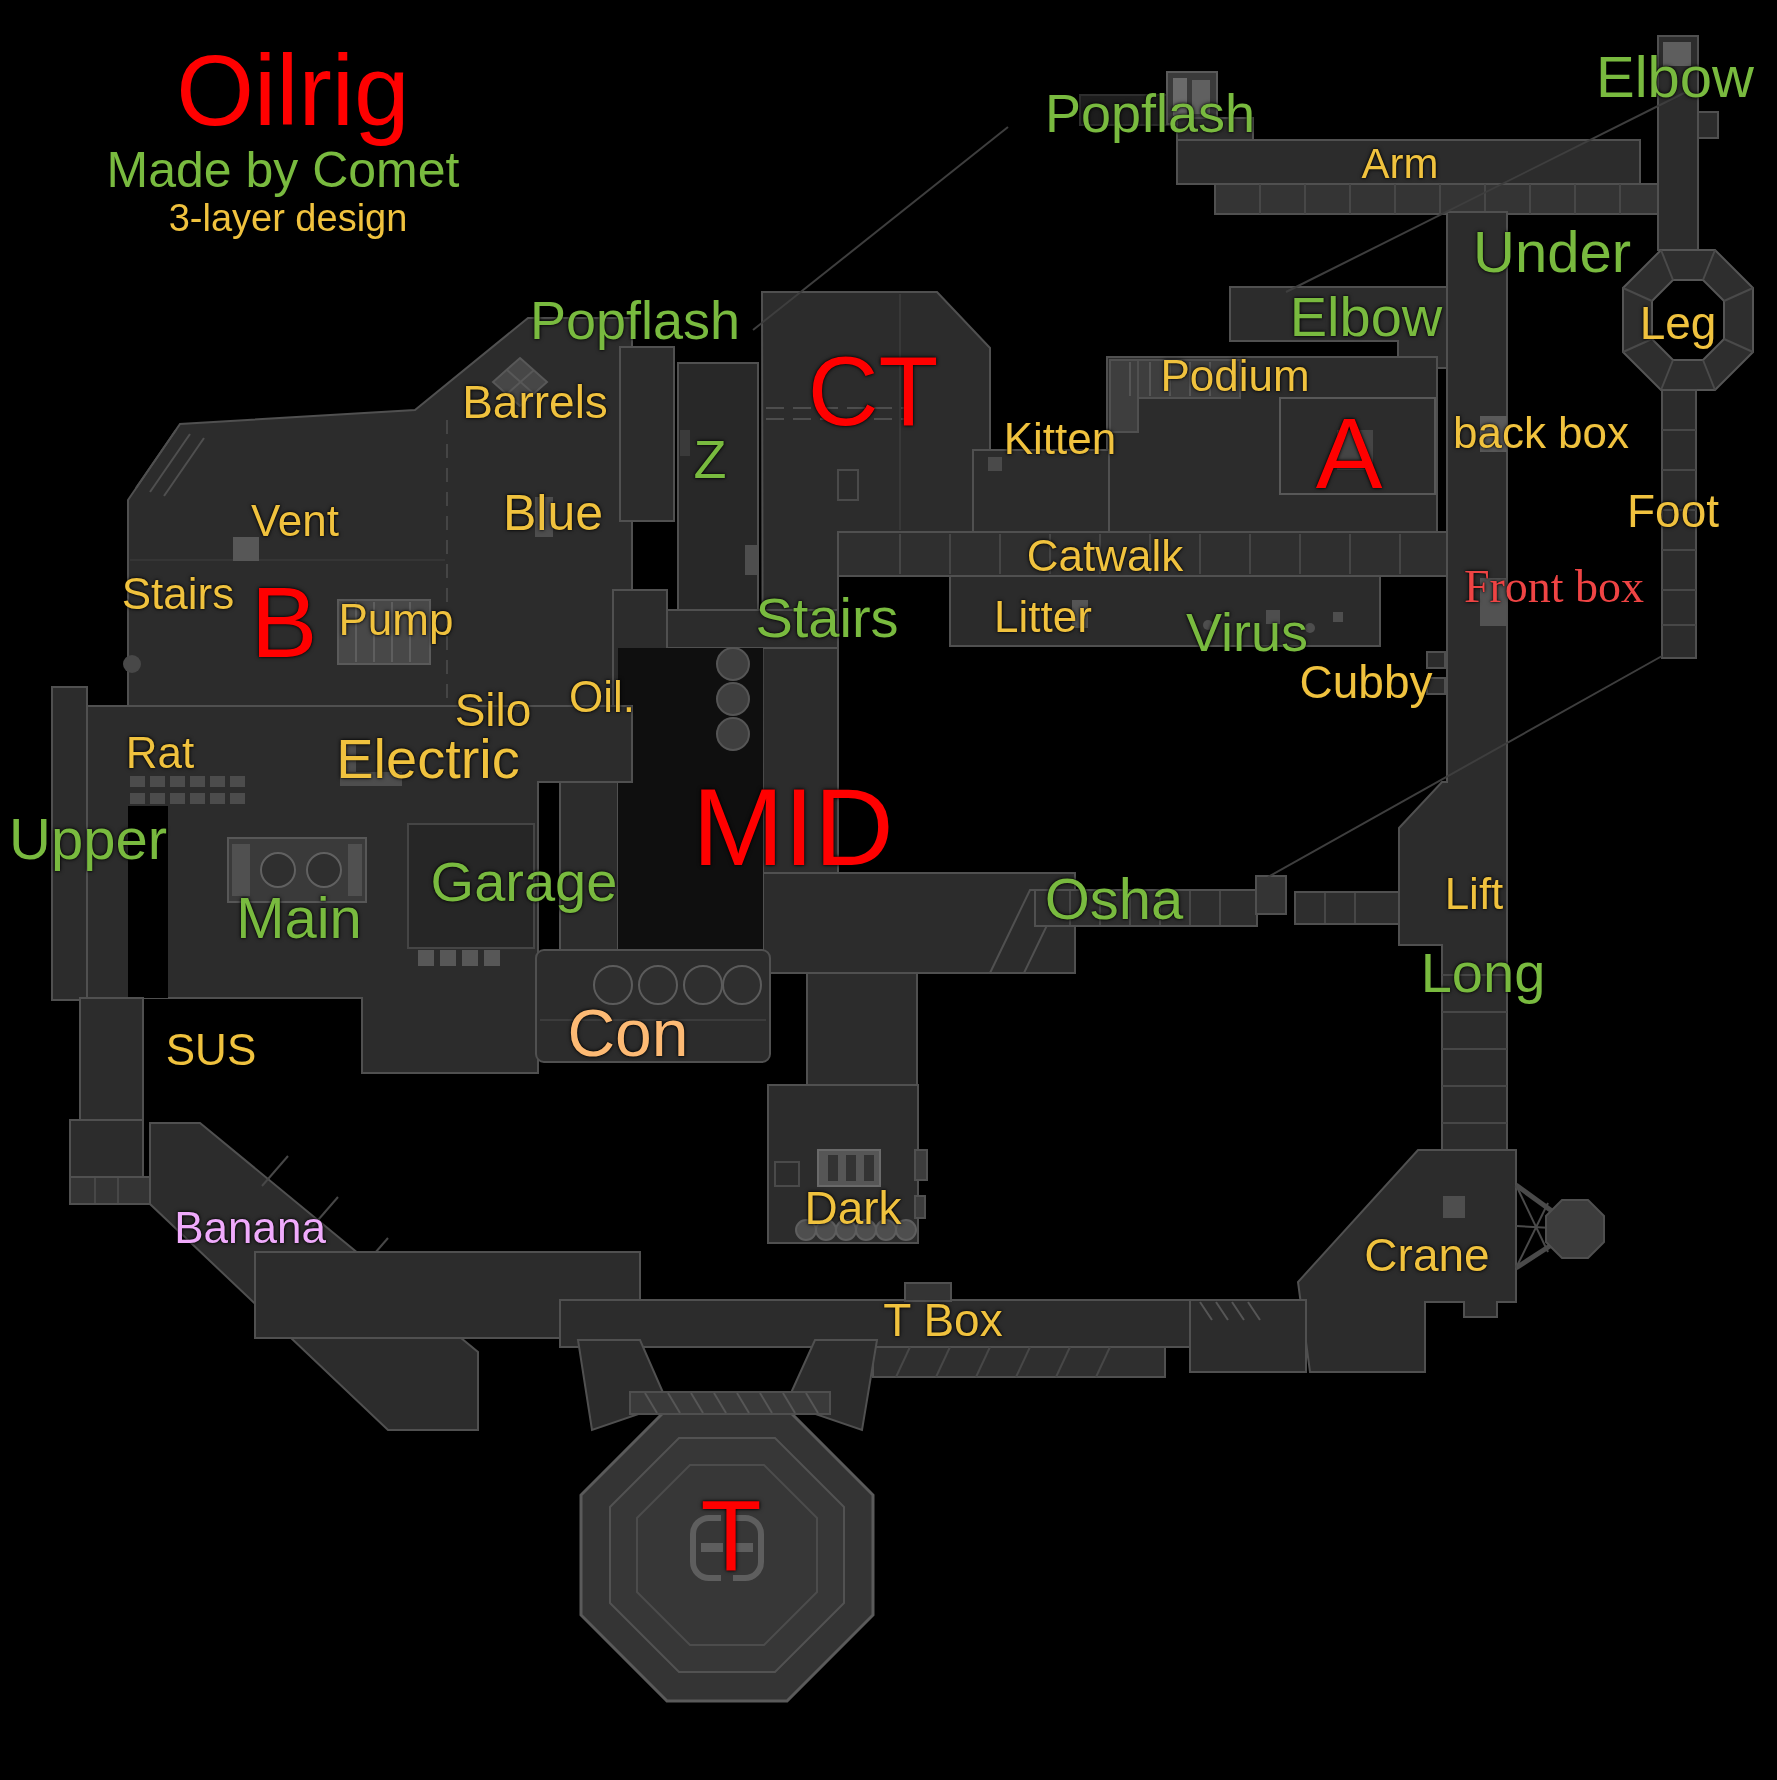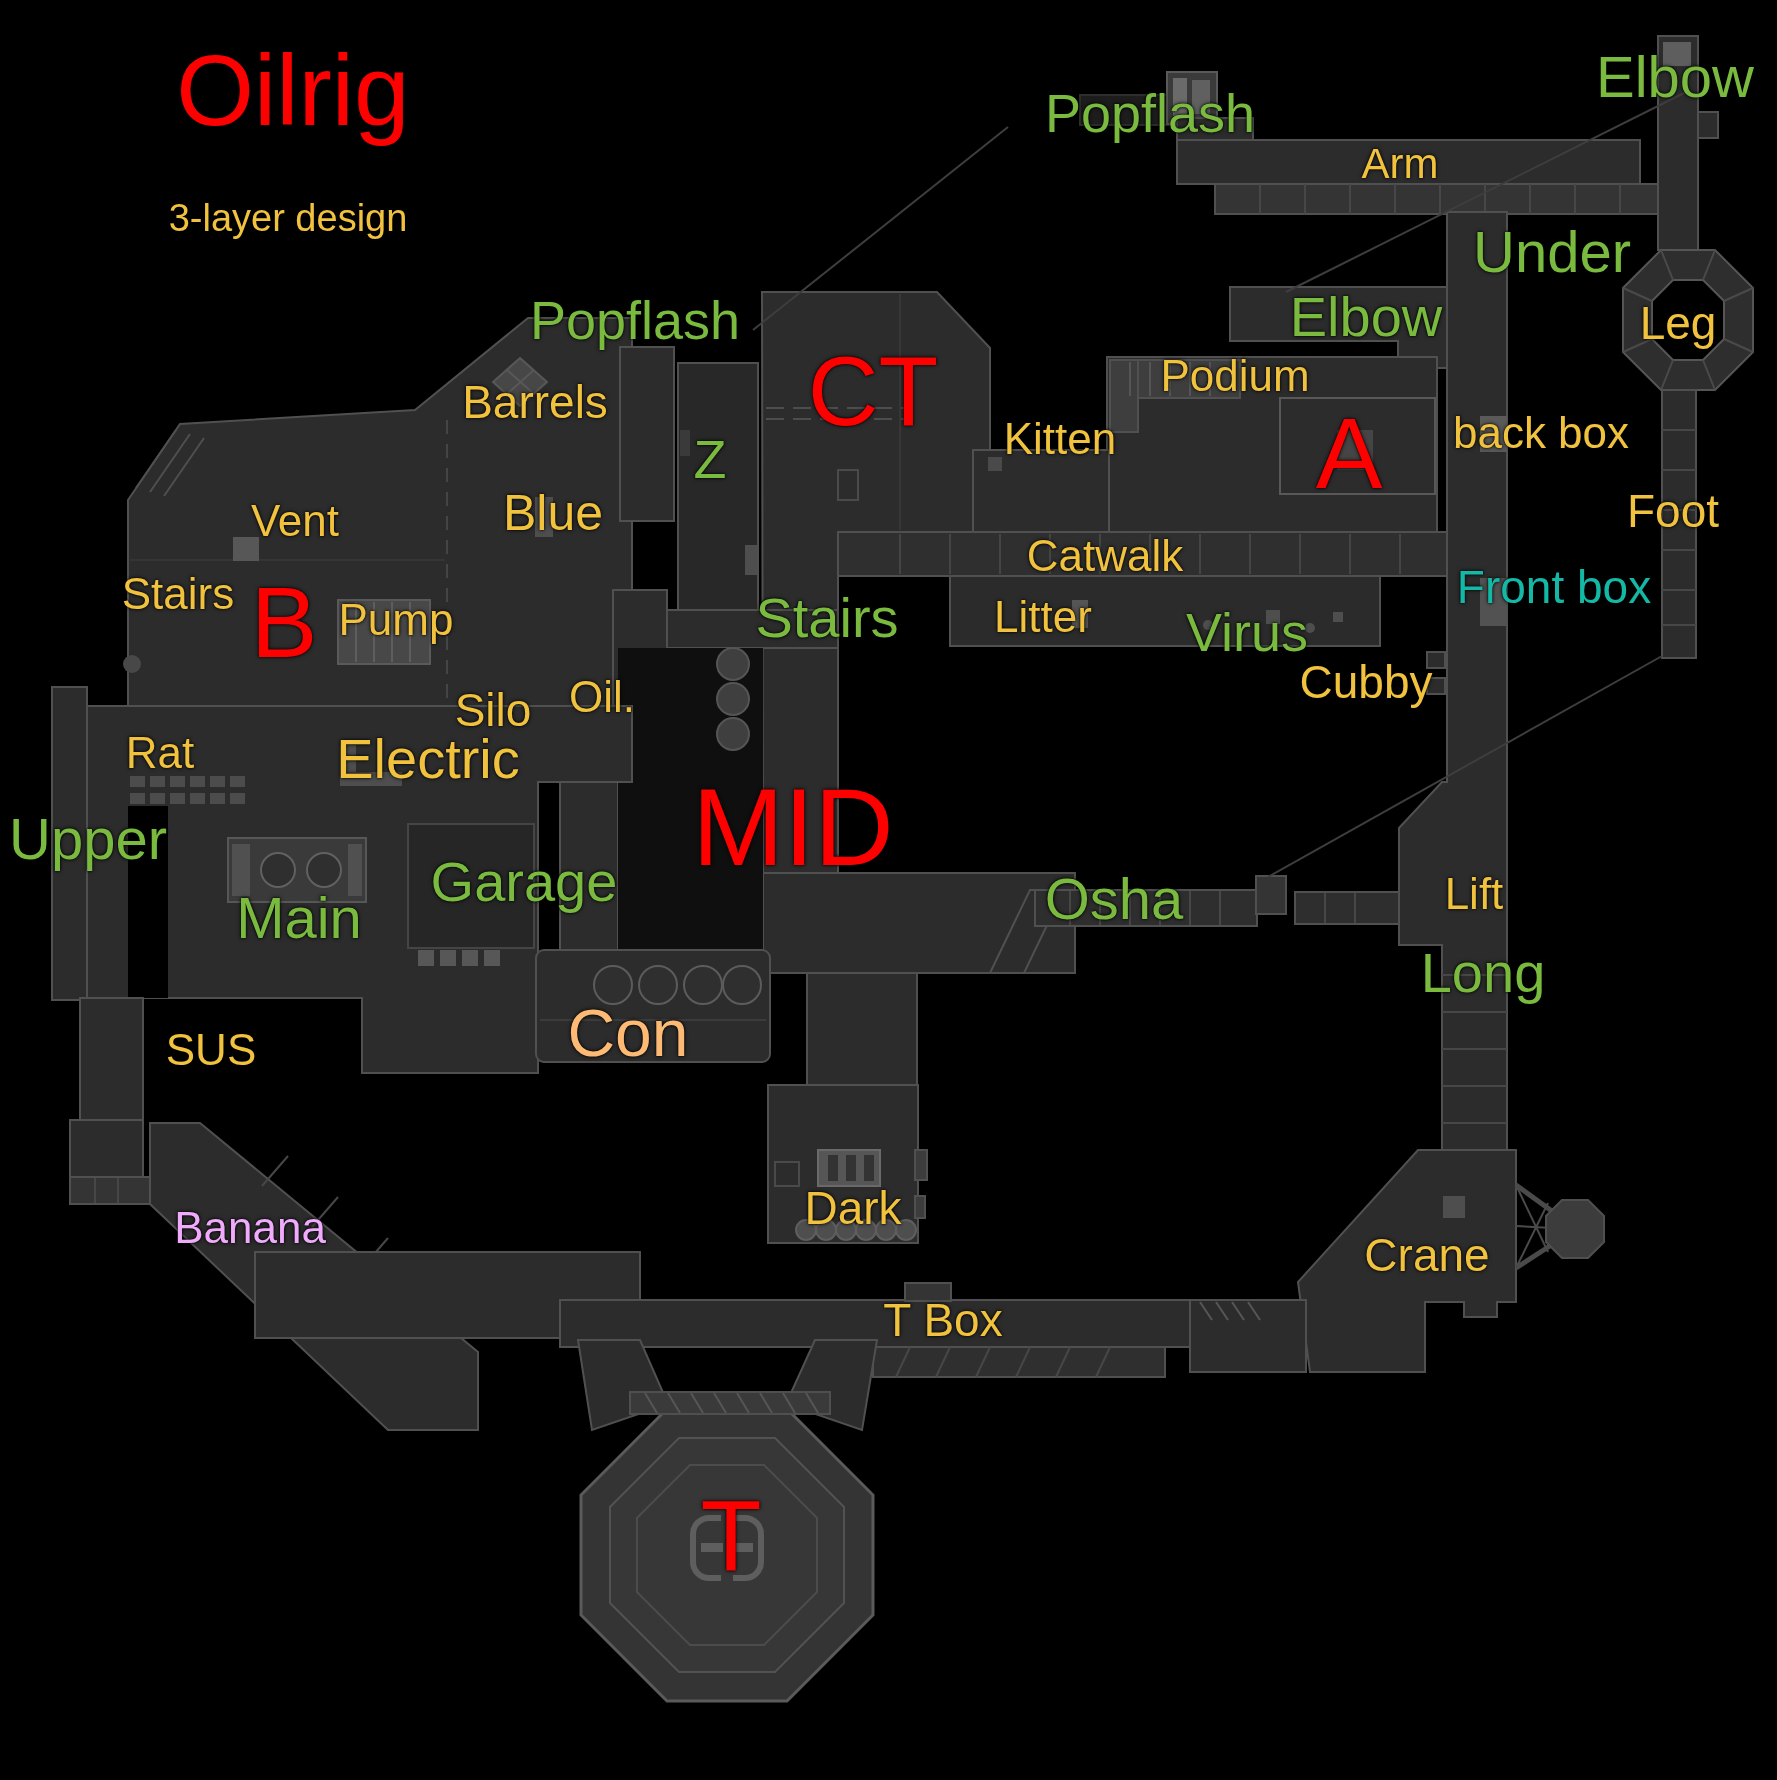--- a/index.html
+++ b/index.html
@@ -346,20 +346,21 @@
 
     <g id="pointer-lines">
         <line x1="1008" y1="127" x2="753" y2="330" stroke="#3E3E3E" stroke-width="2"></line>
         <line x1="1686" y1="92" x2="1286" y2="292" stroke="#3E3E3E" stroke-width="2"></line>
         <line x1="1662" y1="656" x2="1268" y2="877" stroke="#3E3E3E" stroke-width="2"></line>
       </g>
   </svg>
 
   <div id="labels">
       <span class="callout" style="left: 293px; top: 90px; font-size: 100px; color: rgb(255, 0, 0);">Oilrig</span>
+      <span class="callout" style="left: 283px; top: 170px; font-size: 50px; color: rgb(121, 186, 63);">Made by Comet</span>
       <span class="callout" style="left: 288px; top: 218px; font-size: 38px; color: rgb(240, 194, 62);">3-layer design</span>
       <span class="callout" style="left: 1150px; top: 113px; font-size: 54px; color: rgb(121, 186, 63);">Popflash</span>
       <span class="callout" style="left: 1400px; top: 164px; font-size: 42px; color: rgb(240, 194, 62);">Arm</span>
       <span class="callout" style="left: 1675px; top: 77px; font-size: 58px; color: rgb(121, 186, 63);">Elbow</span>
       <span class="callout" style="left: 1552px; top: 252px; font-size: 58px; color: rgb(121, 186, 63);">Under</span>
       <span class="callout" style="left: 1678px; top: 323px; font-size: 46px; color: rgb(240, 194, 62);">Leg</span>
       <span class="callout" style="left: 1366px; top: 317px; font-size: 56px; color: rgb(121, 186, 63);">Elbow</span>
       <span class="callout" style="left: 635px; top: 320px; font-size: 54px; color: rgb(121, 186, 63);">Popflash</span>
       <span class="callout" style="left: 873px; top: 391px; font-size: 98px; color: rgb(255, 0, 0);">CT</span>
       <span class="callout" style="left: 1235px; top: 376px; font-size: 44px; color: rgb(240, 194, 62);">Podium</span>
@@ -370,21 +371,21 @@
       <span class="callout" style="left: 710px; top: 459px; font-size: 54px; color: rgb(121, 186, 63);">Z</span>
       <span class="callout" style="left: 535px; top: 402px; font-size: 46px; color: rgb(240, 194, 62);">Barrels</span>
       <span class="callout" style="left: 553px; top: 513px; font-size: 50px; color: rgb(240, 194, 62);">Blue</span>
       <span class="callout" style="left: 295px; top: 521px; font-size: 44px; color: rgb(240, 194, 62);">Vent</span>
       <span class="callout" style="left: 178px; top: 594px; font-size: 44px; color: rgb(240, 194, 62);">Stairs</span>
       <span class="callout" style="left: 284px; top: 622px; font-size: 100px; color: rgb(255, 0, 0);">B</span>
       <span class="callout" style="left: 396px; top: 620px; font-size: 44px; color: rgb(240, 194, 62);">Pump</span>
       <span class="callout" style="left: 1105px; top: 556px; font-size: 44px; color: rgb(240, 194, 62);">Catwalk</span>
       <span class="callout" style="left: 1043px; top: 617px; font-size: 44px; color: rgb(240, 194, 62);">Litter</span>
       <span class="callout" style="left: 1247px; top: 632px; font-size: 54px; color: rgb(121, 186, 63);">Virus</span>
-      <span class="callout" style="left: 1554px; top: 587px; font-size: 46px; color: #14b8a6;">Front box</span>
+      <span class="callout" style="left: 1554px; top: 587px; font-size: 46px; color: #ef4444; font-family: Liberation Serif, serif;">Front box</span>
       <span class="callout" style="left: 827px; top: 618px; font-size: 56px; color: rgb(121, 186, 63);">Stairs</span>
       <span class="callout" style="left: 1366px; top: 682px; font-size: 46px; color: rgb(240, 194, 62);">Cubby</span>
       <span class="callout" style="left: 493px; top: 710px; font-size: 46px; color: rgb(240, 194, 62);">Silo</span>
       <span class="callout" style="left: 602px; top: 697px; font-size: 44px; color: rgb(240, 194, 62);">Oil.</span>
       <span class="callout" style="left: 428px; top: 759px; font-size: 56px; color: rgb(240, 194, 62);">Electric</span>
       <span class="callout" style="left: 160px; top: 753px; font-size: 44px; color: rgb(240, 194, 62);">Rat</span>
       <span class="callout" style="left: 88px; top: 839px; font-size: 58px; color: rgb(121, 186, 63);">Upper</span>
       <span class="callout" style="left: 793px; top: 827px; font-size: 110px; color: rgb(255, 0, 0);">MID</span>
       <span class="callout" style="left: 524px; top: 882px; font-size: 56px; color: rgb(121, 186, 63);">Garage</span>
       <span class="callout" style="left: 299px; top: 918px; font-size: 58px; color: rgb(121, 186, 63);">Main</span>

